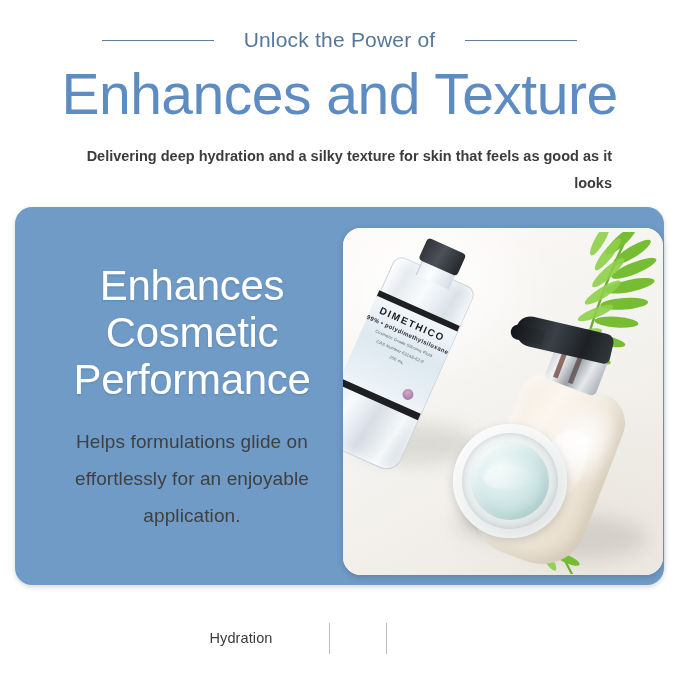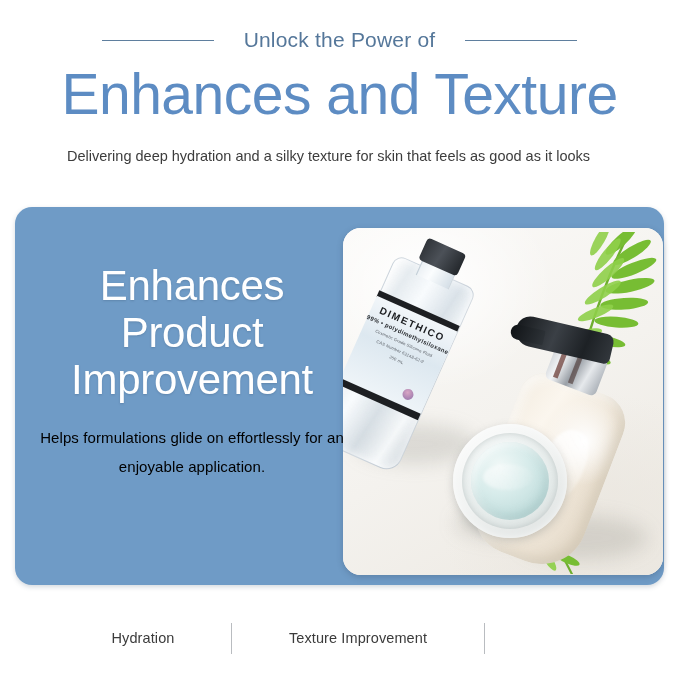--- a/index.html
+++ b/index.html
@@ -52,23 +52,23 @@
     font-weight: 300;
     letter-spacing: -0.5px;
     color: #5d8cc3;
     line-height: 1.15;
   }
   .sub-copy {
     position: absolute;
     top: 143px; left: 50%;
     transform: translateX(-50%);
     width: 545px;
-    text-align: left;
+    text-align: right;
     font-size: 14.5px;
-    font-weight: 400;
+    font-weight: 700;
     line-height: 1.85;
     color: #3c3c3c;
   }
 
   
   .panel {
     position: absolute;
     left: 15px;
     top: 207px;
     width: 649px;
@@ -89,24 +89,24 @@
   .panel-headline {
     font-size: 42px;
     font-weight: 300;
     line-height: 1.12;
     color: #ffffff;
     letter-spacing: -0.3px;
     text-shadow: 0 1px 2px rgba(50,75,105,0.25);
   }
   .panel-body {
     margin-top: 20px;
-    font-size: 15px;
+    font-size: 19px;
     font-weight: 300;
     line-height: 1.95;
-    color: #000000;
+    color: #404040;
     letter-spacing: 0.1px;
   }
 
   
   .photo-card {
     position: absolute;
     left: 328px;
     top: 21px;
     width: 320px;
     height: 347px;
@@ -367,21 +367,21 @@
   </div>
 
   <div class="main-title">Enhances and Texture</div>
 
   <div class="sub-copy">Delivering deep hydration and a silky texture for skin that feels as good as it looks</div>
 </div>
 
 <div class="panel">
 
   <div class="panel-text">
-    <div class="panel-headline">Enhances Product Improvement</div>
+    <div class="panel-headline">Enhances Cosmetic Performance</div>
     <div class="panel-body">Helps formulations glide on effortlessly for an enjoyable application.</div>
   </div>
 
   <div class="photo-card">
     <div class="photo-bg"></div>
 
     <div class="shadow-soft" style="left:12px; top:196px; width:120px; height:40px;"></div>
     <div class="shadow-soft" style="left:112px; top:278px; width:110px; height:34px;"></div>
     <div class="shadow-soft" style="left:176px; top:288px; width:128px; height:44px;"></div>
 
@@ -466,15 +466,14 @@
       </div>
       <div class="label-band bot"></div>
     </div>
 
   </div>
 </div>
 
 <div class="footer">
   <div class="footer-item fi-1">Hydration</div>
   <div class="footer-sep"></div>
-  <div class="footer-item fi-2">Texture Improvement</div>
   <div class="footer-sep"></div>
 </div>
 
 </body></html>

